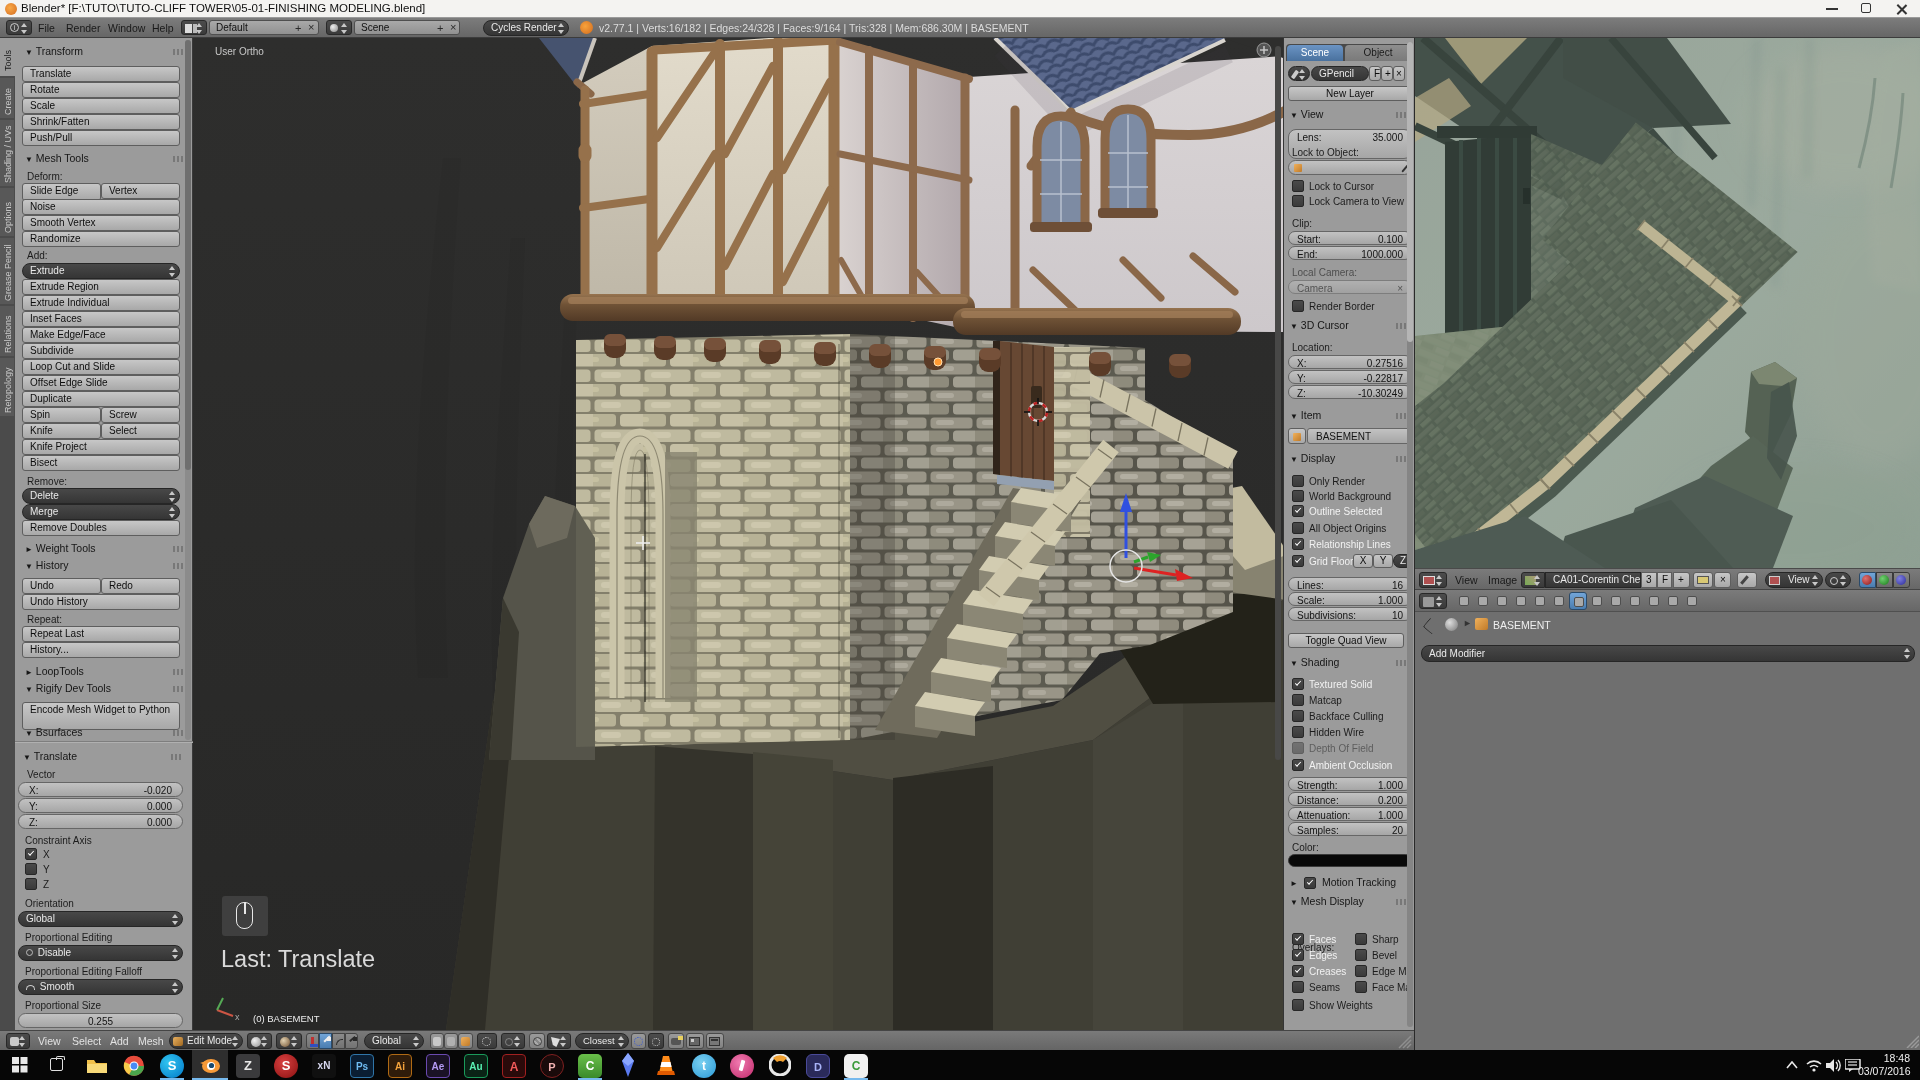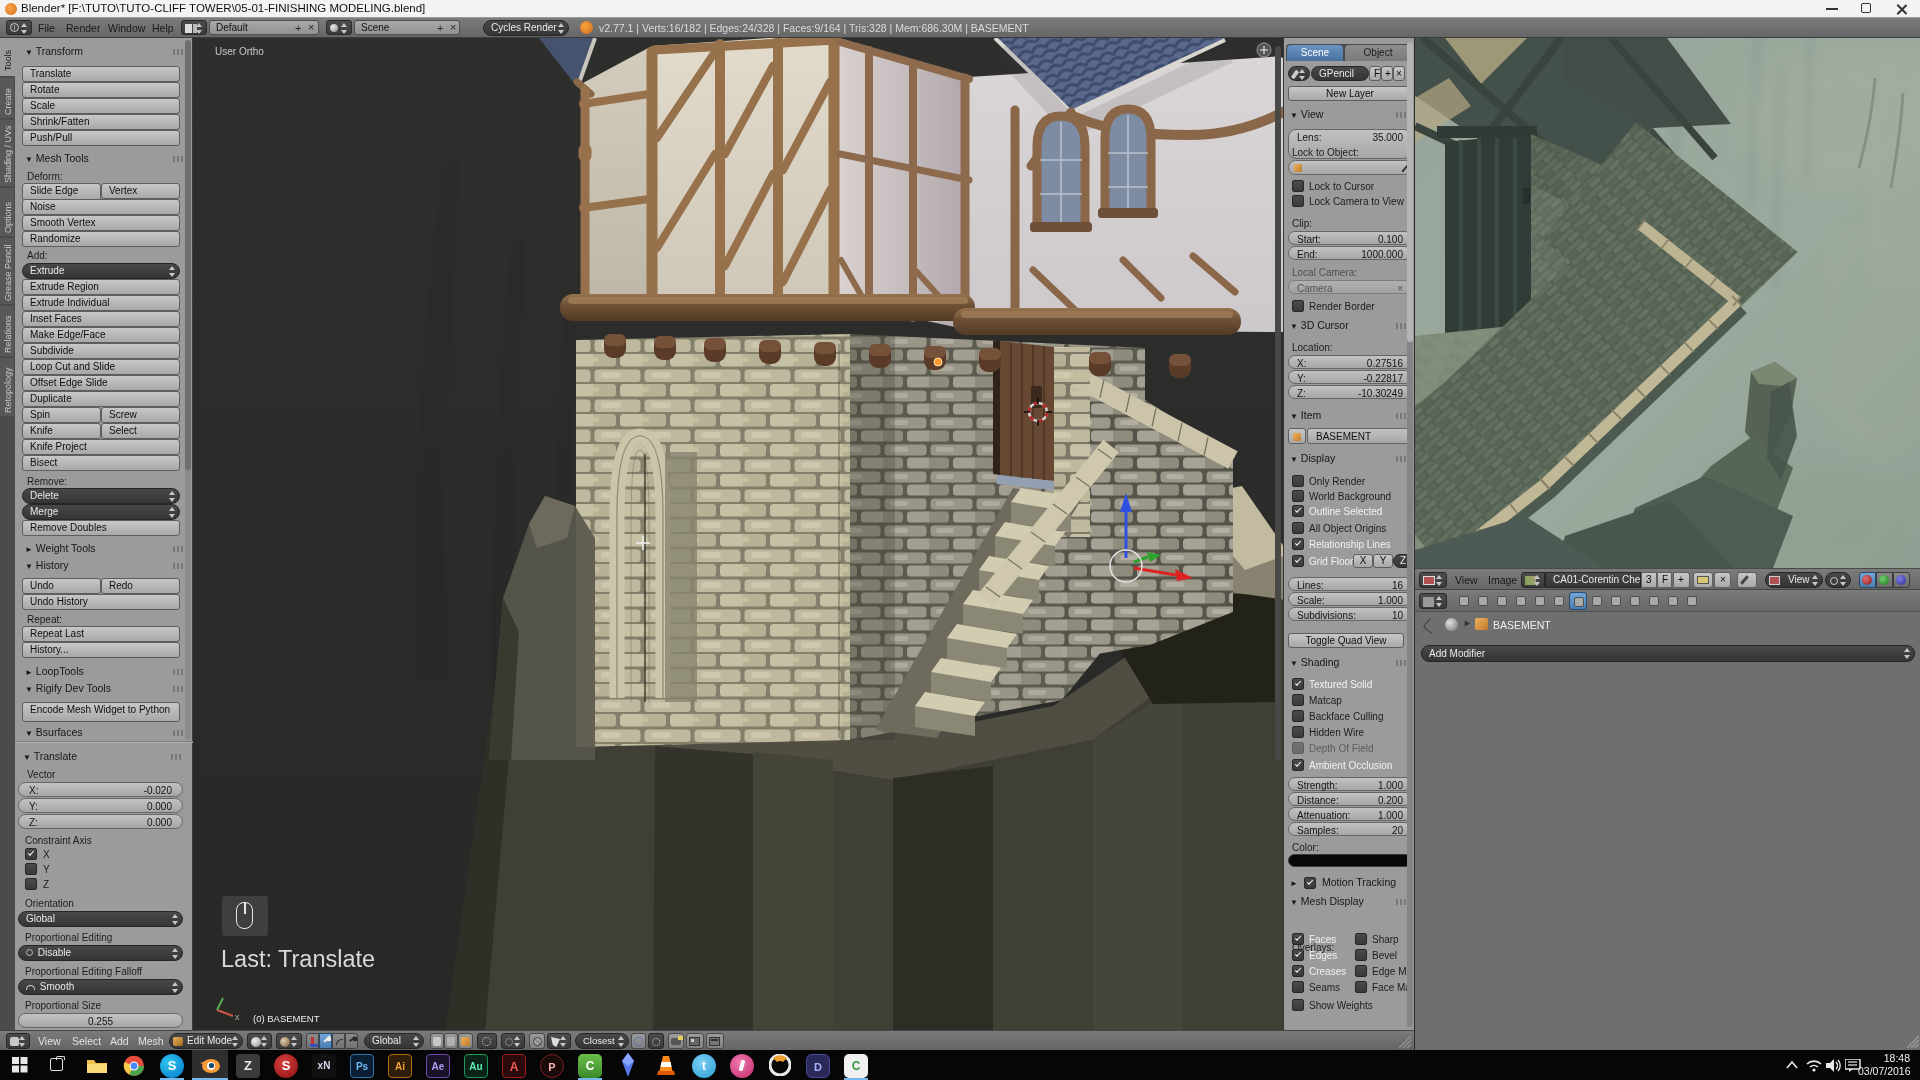--- a/index.html
+++ b/index.html
@@ -152,21 +152,21 @@
 <div class="hd" style="left:10px;top:504px;width:160px"><span style="font-size:8px">►</span> Weight Tools<span class="dots" style="top:4px"></span></div>
 <div class="hd" style="left:10px;top:521px;width:160px"><span style="font-size:8px">▼</span> History<span class="dots" style="top:4px"></span></div>
 <div class="b" style="left:7px;top:540px;width:79px;height:16px">Undo</div>
 <div class="b" style="left:86px;top:540px;width:79px;height:16px">Redo</div>
 <div class="b" style="left:7px;top:556px;width:158px;height:16px">Undo History</div>
 <div class="lb" style="left:12px;top:576px">Repeat:</div>
 <div class="b" style="left:7px;top:588px;width:158px;height:16px">Repeat Last</div>
 <div class="b" style="left:7px;top:604px;width:158px;height:16px">History...</div>
 <div class="hd" style="left:10px;top:627px;width:160px"><span style="font-size:8px">►</span> LoopTools<span class="dots" style="top:4px"></span></div>
 <div class="hd" style="left:10px;top:644px;width:160px"><span style="font-size:8px">▼</span> Rigify Dev Tools<span class="dots" style="top:4px"></span></div>
-<div class="b" style="left:7px;top:664px;width:158px;height:20px">Encode Mesh Widget to Python</div>
+<div class="b" style="left:7px;top:664px;width:158px;height:28px">Encode Mesh Widget to Python</div>
 <div class="hd" style="left:10px;top:688px;width:160px"><span style="font-size:8px">▼</span> Bsurfaces<span class="dots" style="top:4px"></span></div>
 <div class="a" style="left:170px;top:2px;width:6px;height:700px;background:#8b8b8b;border-radius:3px"></div>
 <div class="a" style="left:170px;top:2px;width:6px;height:430px;background:#6f6f6f;border-radius:3px"></div>
 <div class="a" style="left:0;top:703px;width:178px;height:2px;background:#7e7e7e;border-bottom:1px solid #b0b0b0"></div>
 <div class="hd" style="left:8px;top:712px;width:160px"><span style="font-size:8px">▼</span> Translate<span class="dots" style="top:4px"></span></div>
 <div class="lb" style="left:12px;top:731px">Vector</div>
 <div class="fl" style="left:3px;top:744px;width:165px;height:15px">
       <span class="n">X:</span>
       <span class="v">-0.020</span>
     </div>

